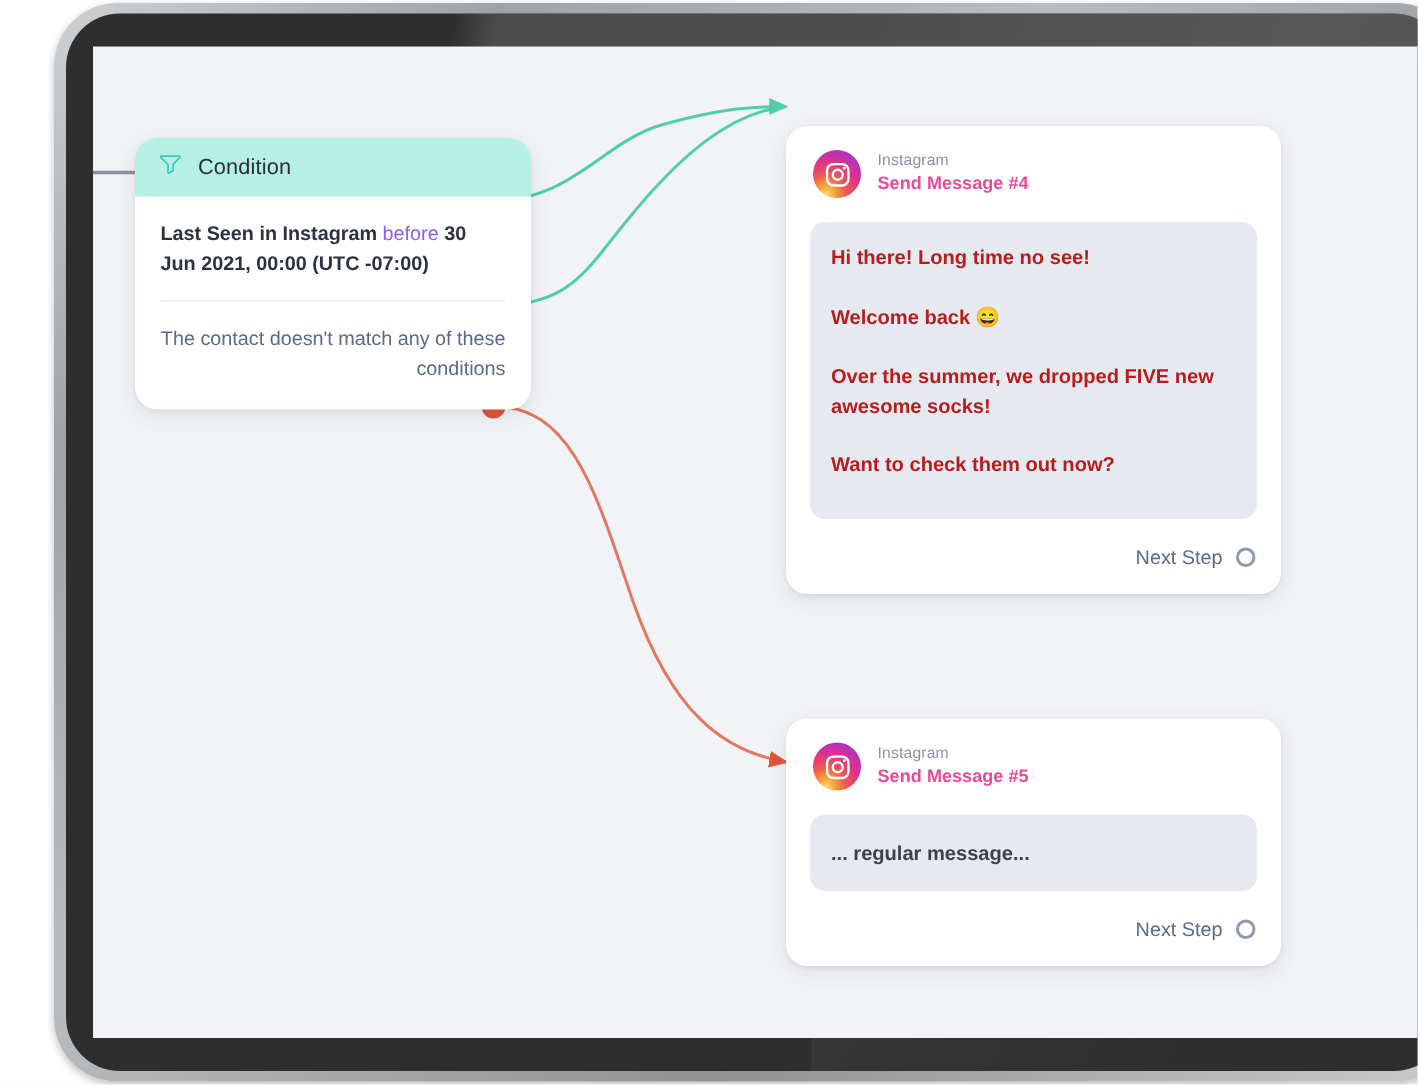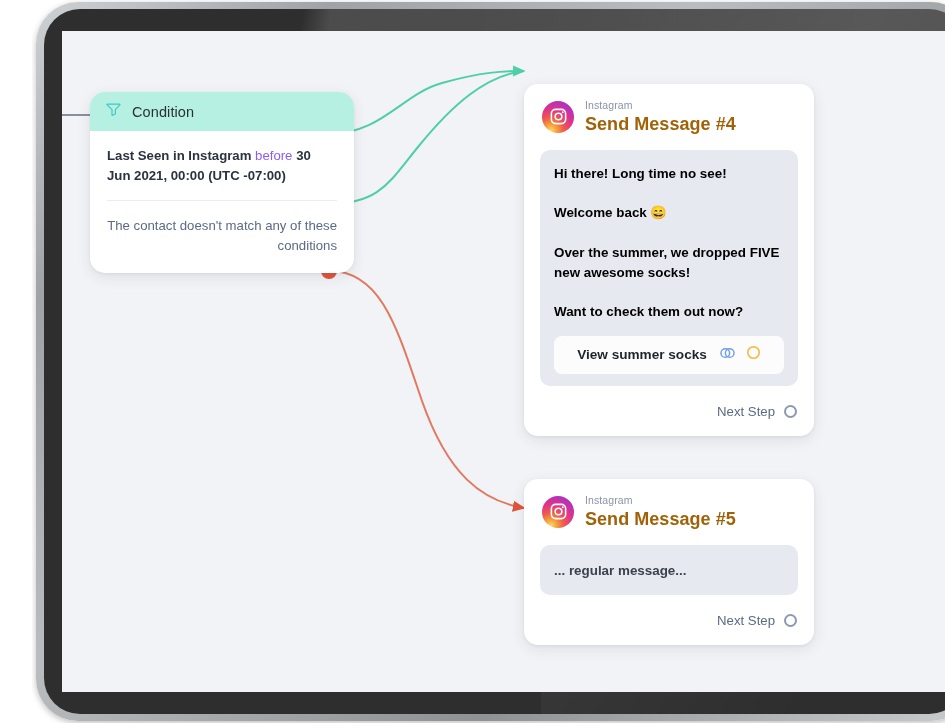--- a/index.html
+++ b/index.html
@@ -145,21 +145,21 @@
   }
   .cond-else {
     padding: 15px 0 17px 0;
     font-size: 13.2px;
     line-height: 1.52;
     color: #5b6a86;
     text-align: right;
   }
 
   
-  .msg-card { width: 290px; }
+  .msg-card { width: 330px; }
   .msg-card.m4 { left: 462px; top: 53px; }
   .msg-card.m5 { left: 462px; top: 448px; }
 
   .msg-head {
     display: flex;
     align-items: center;
     gap: 11px;
     padding: 16px 18px 10px 18px;
   }
   .ig-badge {
@@ -175,37 +175,37 @@
   .ig-badge svg { display: block; }
 
   .msg-head-text { display: flex; flex-direction: column; line-height: 1.12; }
   .msg-platform {
     font-size: 10.5px;
     color: #8b93a5;
     letter-spacing: 0.1px;
     margin-bottom: 2px;
   }
   .msg-title {
-    font-size: 18px;
-    color: #a16207;
+    font-size: 12px;
+    color: #ec4899;
     font-weight: bold;
     letter-spacing: 0.05px;
   }
 
   .bubble {
     margin: 6px 16px 0 16px;
     background: #e6e9ef;
     border-radius: 10px;
     padding: 14px 14px 12px 14px;
   }
   .bubble p {
     margin: 0 0 20px 0;
     font-size: 13.4px;
     line-height: 1.46;
-    color: #000000;
+    color: #b91c1c;
     font-weight: bold;
   }
   .bubble p:last-of-type { margin-bottom: 14px; }
   .bubble.plain p { margin: 2px 0 3px 0; color: #3c424d; }
 
   .bubble-btn {
     background: #fcfcfd;
     border-radius: 8px;
     height: 38px;
     display: flex;
@@ -317,36 +317,20 @@
             <span class="msg-title">Send Message #4</span>
           </span>
         </div>
 
         <div class="bubble">
           <p>Hi there! Long time no see!</p>
           <p>Welcome back 😄</p>
           <p>Over the summer, we dropped FIVE new awesome socks!</p>
           <p>Want to check them out now?</p>
 
-          <div class="bubble-btn">
-            <span class="label">View summer socks</span>
-            <span class="btn-icons">
-              <span>
-                <svg width="17" height="14" viewBox="0 0 20 16" fill="none">
-                  <circle cx="7.4" cy="8" r="5.1" stroke="#6e9fe6" stroke-width="1.7"></circle>
-                  <circle cx="12.6" cy="8" r="5.1" stroke="#6e9fe6" stroke-width="1.7"></circle>
-                </svg>
-              </span>
-              <span>
-                <svg width="15" height="15" viewBox="0 0 16 16" fill="none">
-                  <circle cx="8" cy="8" r="6.1" stroke="#f0c04a" stroke-width="1.8"></circle>
-                </svg>
-              </span>
-            </span>
-          </div>
         </div>
 
         <div class="next-step">
           <span class="ns-label">Next Step</span>
           <span class="ns-dot"></span>
         </div>
       </div>
 
       <div class="card msg-card m5">
         <div class="msg-head">

